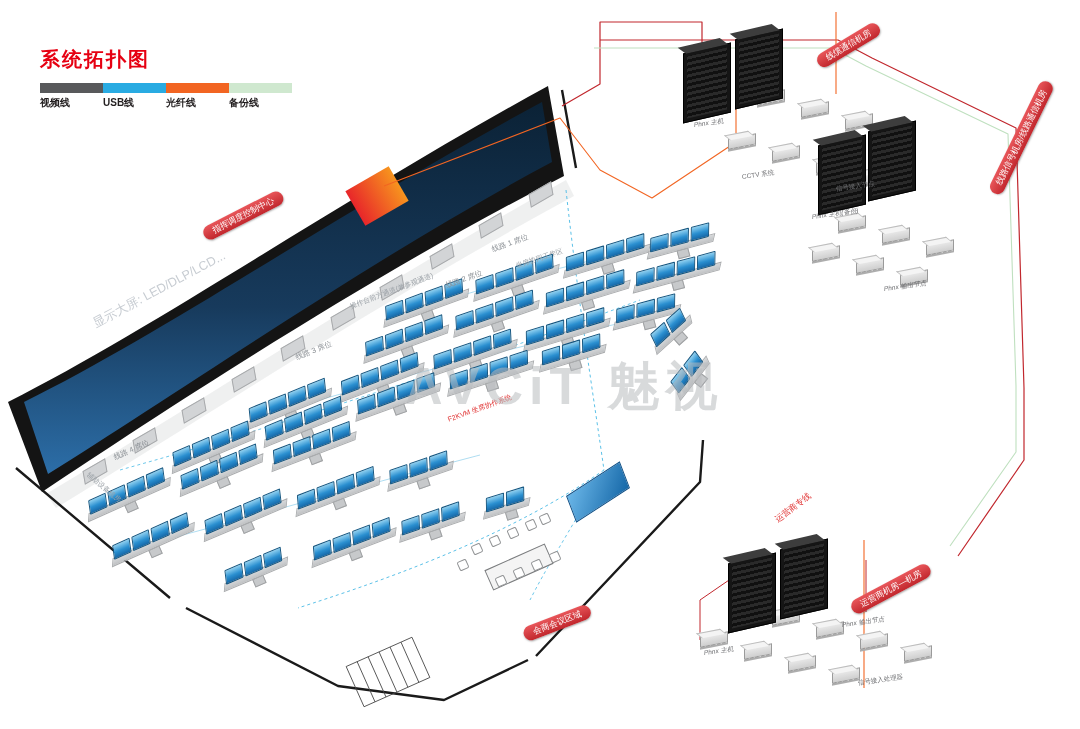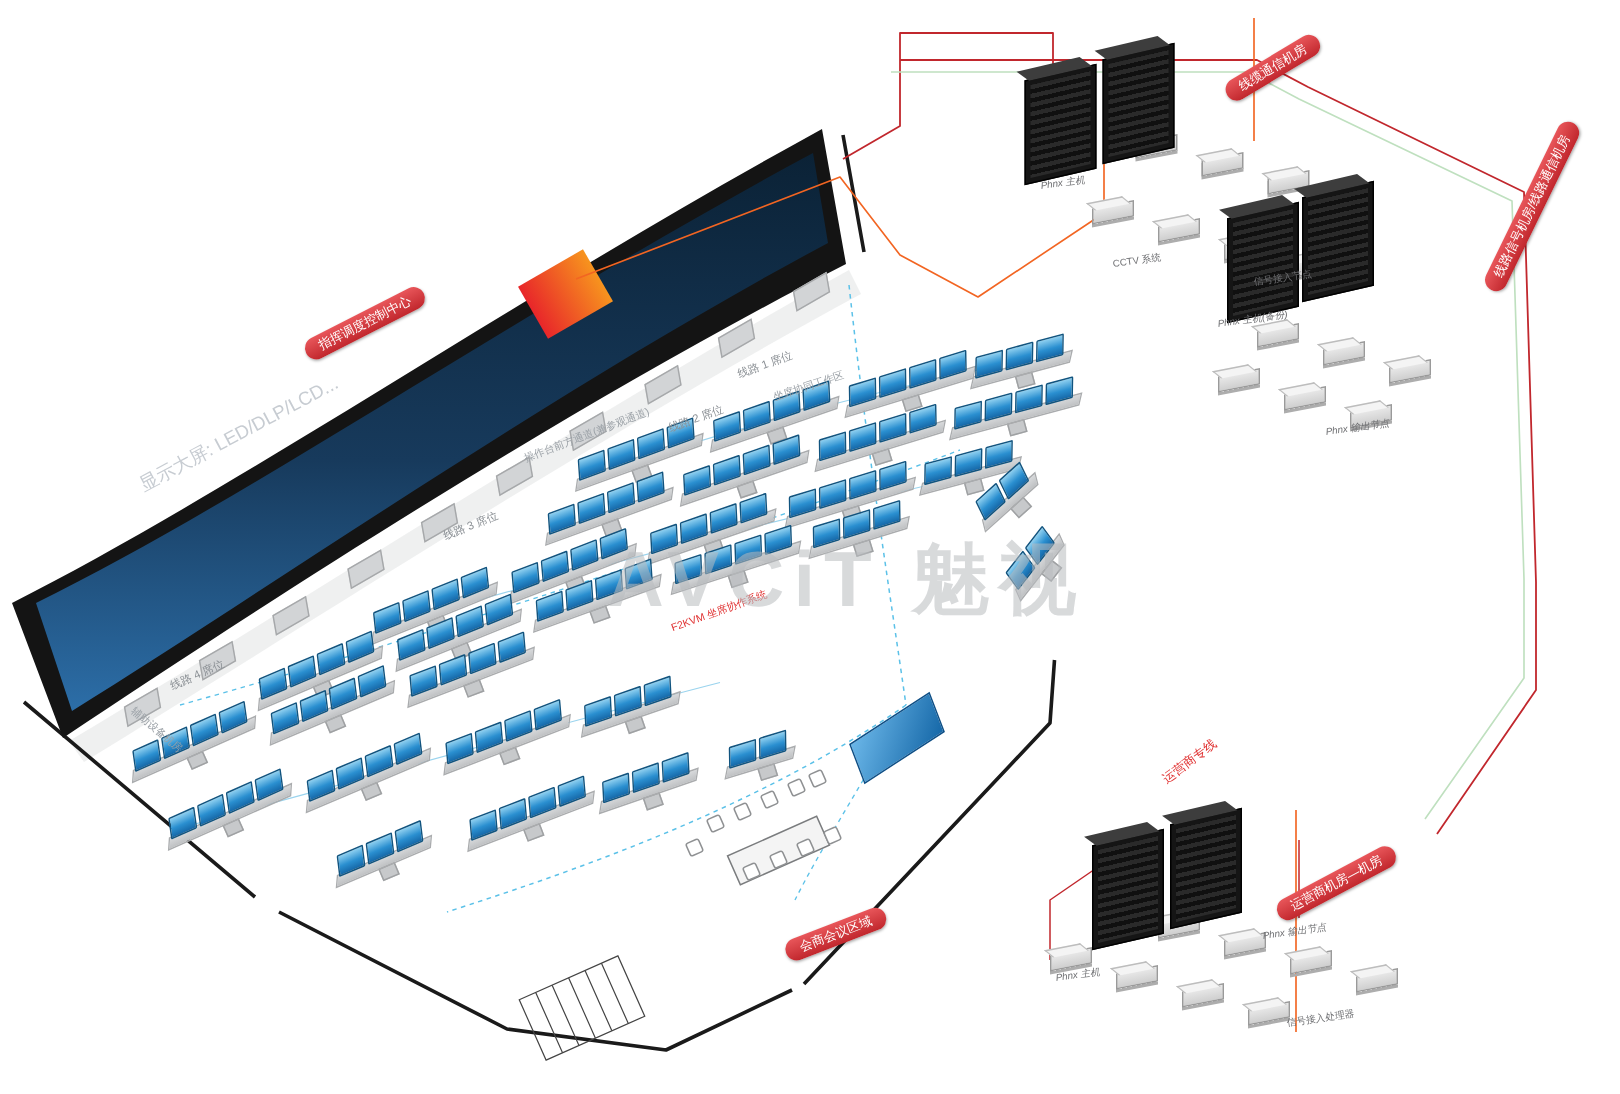--- a/index.html
+++ b/index.html
@@ -95,20 +95,41 @@
       <path d="M 566,190 C 578,300 594,400 604,470" stroke="#5bc1e8" stroke-width="1" stroke-dasharray="3 3"></path>
       <path d="M 604,470 C 500,542 372,584 298,608" stroke="#5bc1e8" stroke-width="1" stroke-dasharray="3 3"></path>
       <path d="M 120,470 C 300,420 480,360 640,300" stroke="#5bc1e8" stroke-width="0.9" stroke-dasharray="3 3"></path>
       <path d="M 600,478 C 570,530 545,570 530,600" stroke="#5bc1e8" stroke-width="0.9" stroke-dasharray="3 3"></path>
       <path d="M 390,318 C 480,288 570,264 664,244" stroke="#9bd4ee" stroke-width="0.8"></path>
       <path d="M 256,418 C 380,382 510,348 634,320" stroke="#9bd4ee" stroke-width="0.8"></path>
       <path d="M 120,552 C 240,520 360,486 480,455" stroke="#9bd4ee" stroke-width="0.8"></path>
     </g>
   </svg>
 
+  <div class="header">
+    <div class="title">系统拓扑图</div>
+    <div class="legend" id="legend">
+        <div class="lg-item">
+          <div class="lg-swatch" style="background: rgb(88, 89, 91);"></div>
+          <div class="lg-label">视频线</div>
+        </div>
+        <div class="lg-item">
+          <div class="lg-swatch" style="background: rgb(41, 171, 226);"></div>
+          <div class="lg-label">USB线</div>
+        </div>
+        <div class="lg-item">
+          <div class="lg-swatch" style="background: rgb(242, 101, 34);"></div>
+          <div class="lg-label">光纤线</div>
+        </div>
+        <div class="lg-item">
+          <div class="lg-swatch" style="background: rgb(207, 232, 207);"></div>
+          <div class="lg-label">备份线</div>
+        </div>
+      </div>
+  </div>
 
   <div class="watermark">AVCiT 魅视</div>
 
   <div id="scene">
       <div class="pill" style="left: 204px; top: 228px; transform: rotate(-27deg);">指挥调度控制中心</div>
       <div class="pill" style="left: 818px; top: 56px; transform: rotate(-31deg);">线缆通信机房</div>
       <div class="pill" style="left: 994px; top: 186px; transform: rotate(-64deg);">线路信号机房/线路通信机房</div>
       <div class="pill" style="left: 852px; top: 602px; transform: rotate(-28deg);">运营商机房—机房</div>
       <div class="pill" style="left: 524px; top: 628px; transform: rotate(-21deg);">会商会议区域</div>
       <div class="lbl" style="left: 94px; top: 318px; transform: rotate(-28deg); font-size: 12.5px; color: rgb(199, 204, 210);">显示大屏: LED/DLP/LCD...</div>

